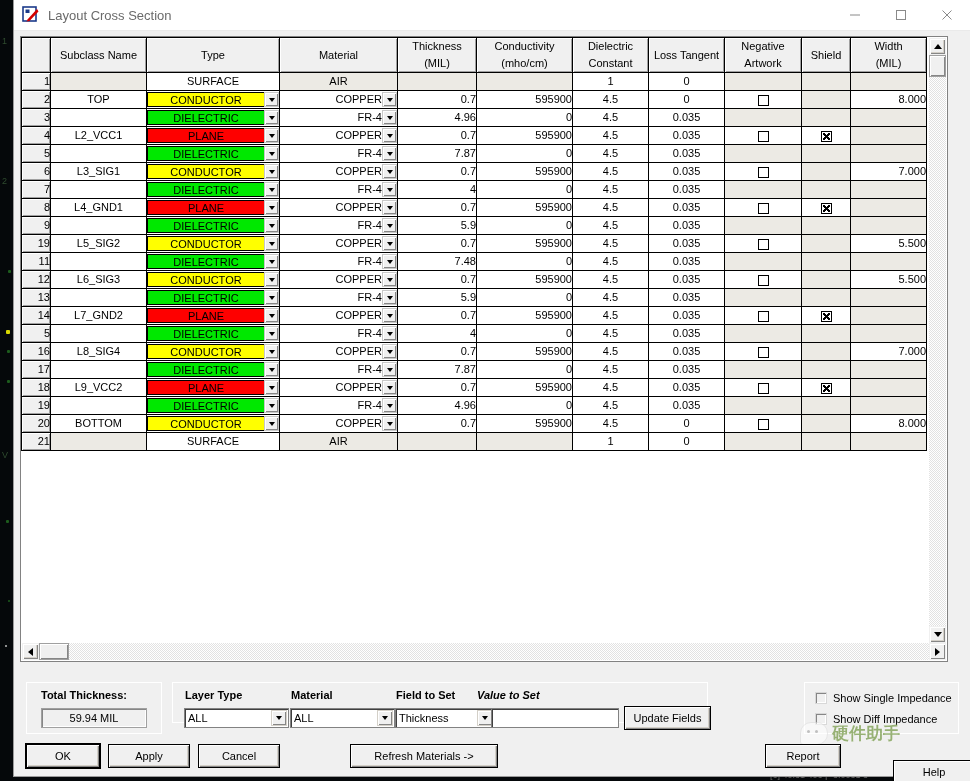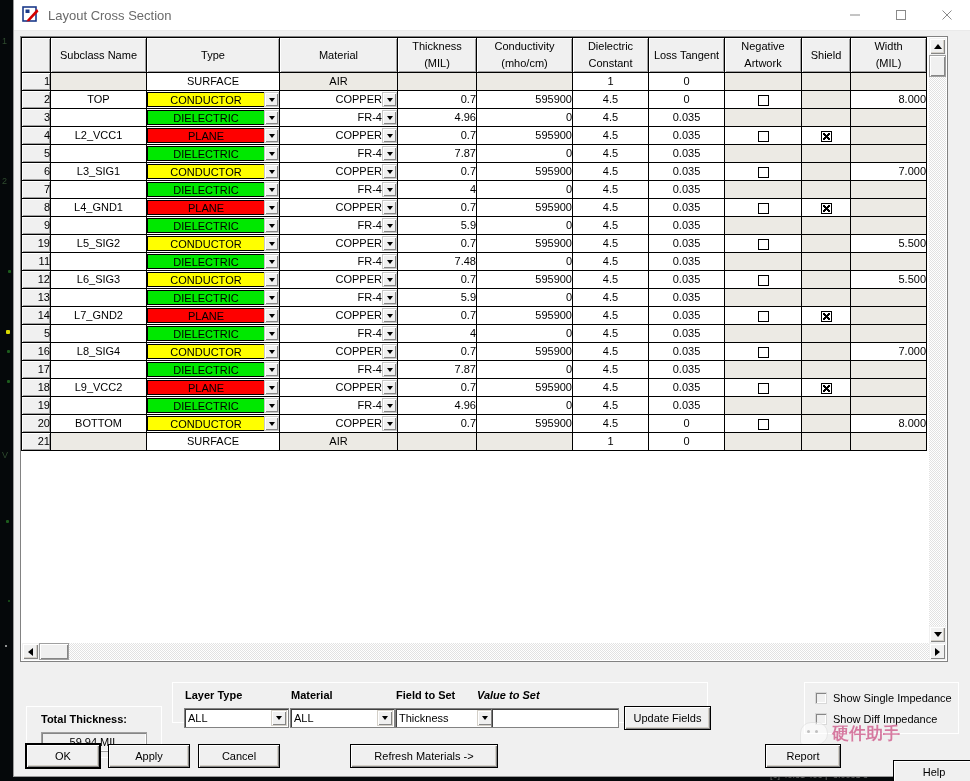--- a/index.html
+++ b/index.html
@@ -160,21 +160,21 @@
     width:12px;height:12px;background:#f0f0f0;box-sizing:border-box;
     box-shadow:inset 1px 1px 0 #868686, inset -1px -1px 0 #ffffff;
     border:1px solid #d8d8d8;flex:none;
   }
   
   .wm{position:absolute;left:786px;top:722px;display:flex;align-items:center;gap:4px;opacity:.55;}
   .wm .wlogo{width:26px;height:21px;background:#ffffff;border-radius:11px 11px 11px 3px;position:relative;border:1px solid #dcdcdc;}
   .wm .wlogo::before,.wm .wlogo::after{content:"";position:absolute;width:3px;height:3px;background:#9a9a9a;border-radius:50%;top:7px;}
   .wm .wlogo::before{left:6px;}
   .wm .wlogo::after{left:14px;}
-  .wm .wtxt{font-size:17px;color:#be185d;font-family:"DejaVu Sans",sans-serif;font-weight:bold;text-shadow:0 0 1px #fff;}
+  .wm .wtxt{font-size:17px;color:#4d7c0f;font-family:"DejaVu Sans",sans-serif;font-weight:bold;text-shadow:0 0 1px #fff;}
 </style>
 </head>
 <body>
 
 <div class="desk">
   <div class="gtxt" style="left:2px;top:36px;">1</div>
   <div class="gtxt" style="left:2px;top:176px;">2</div>
   <div class="gtxt" style="left:2px;top:450px;">V</div>
   <div class="dot" style="left:8px;top:270px;width:3px;height:3px;"></div>
   <div class="dot" style="left:6px;top:330px;width:4px;height:4px;background:#d8d800;"></div>
@@ -851,21 +851,21 @@
       <div class="thumbh"></div>
     </div>
     <div class="sb-corner">
       <div style="position:absolute;right:1px;bottom:1px;width:15px;height:15px;background:#f0f0f0;
                   box-shadow:inset 1px 1px 0 #ffffff, inset -1px -1px 0 #868686;display:flex;align-items:center;justify-content:center;">
         <div class="tri rt"></div>
       </div>
     </div>
   </div>
 
-  <div class="grp" style="left:12px;top:682px;width:136px;height:52px;margin-top:24px;">
+  <div class="grp" style="left:12px;top:682px;width:136px;height:52px;">
     <div class="lbl-b" style="position:absolute;left:14px;top:6px;">Total Thickness:</div>
     <div class="ro-field" style="position:absolute;left:14px;top:25px;width:106px;">59.94 MIL</div>
   </div>
 
   <div class="grp" style="left:158px;top:682px;width:536px;height:41px;">
     <div class="lbl-b" style="position:absolute;left:12px;top:6px;">Layer Type</div>
     <div class="sel" style="position:absolute;left:11px;top:25px;width:105px;">
       <span>ALL</span>
       <span class="arw">
           <i class="tri dn" style="border-top-width:4px;border-left-width:3px;border-right-width:3px;"></i>

